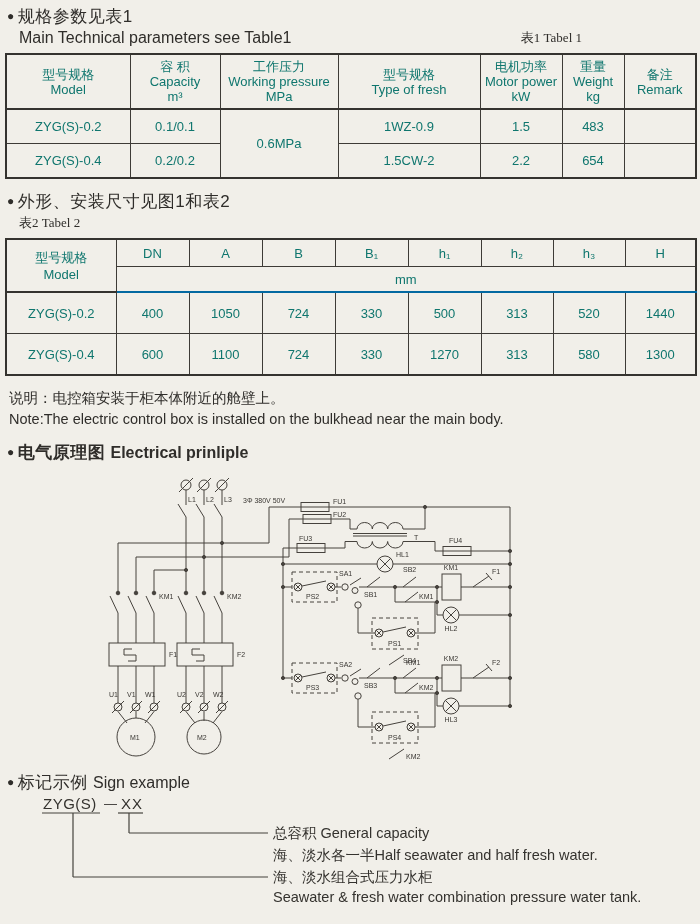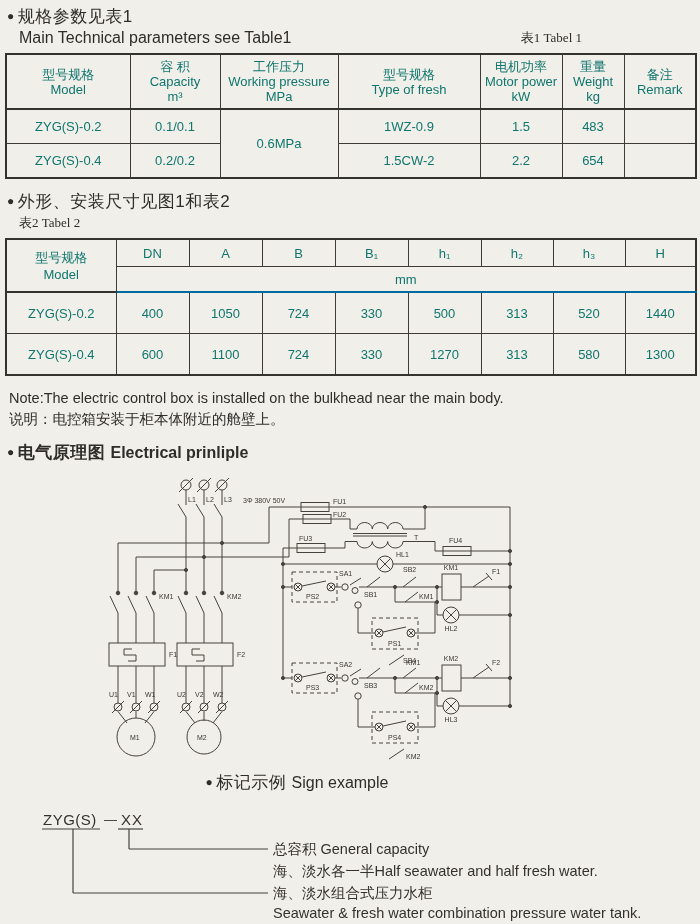--- a/index.html
+++ b/index.html
@@ -25,21 +25,21 @@
   #t2 tr.r-dim th{height:24px;border-bottom:1px solid #3e3b36;}
   #t2 tr.r-mm td{height:22px;border-bottom:2px solid #0369a1;}
   #t2 td.model-cell, #t2 td.val{height:38px;}
   #t2 th.model-h .hl{line-height:17px;}
   .note{margin:12px 2px 0 4px;font-size:14.5px;line-height:21px;}
   .h3row{margin:12px 0 0 2px;font-weight:bold;}
   svg.circuit{display:block;margin:2px 0 0 0;}
   svg.circuit text{font-size:7px;fill:#3a3733;stroke:none;font-family:"Liberation Sans",sans-serif;}
   svg.sign-svg{display:block;}
   svg.sign-svg text{fill:#34322e;stroke:none;font-family:"Liberation Sans",sans-serif;}
-  .h4row{margin:2px 0 16px 2px;text-align:center;}
+  .h4row{margin:2px 0 0 2px;}
 </style>
 </head>
 <body>
 
 <div class="page">
 
   <div class="sec-zh"><span class="bullet">●</span><span>规格参数见表1</span></div>
   <div class="sec-en-row">
     <span class="sec-en">Main Technical parameters see Table1</span>
     <span class="sec-ref">表1 Tabel 1</span>
@@ -164,22 +164,22 @@
       <td class="val">330</td>
       <td class="val">1270</td>
       <td class="val">313</td>
       <td class="val">580</td>
       <td class="val">1300</td>
     </tr>
   </tbody>
     </table>
 
   <div class="note">
+    <div>说明：电控箱安装于柜本体附近的舱壁上。</div>
     <div>Note:The electric control box is installed on the bulkhead near the main body.</div>
-    <div>说明：电控箱安装于柜本体附近的舱壁上。</div>
   </div>
 
   <div class="sec-zh h3row"><span class="bullet">●</span><span>电气原理图</span> <span class="inline-en">Electrical prinliple</span></div>
 
   <svg class="circuit" width="700" height="305" viewBox="0 0 700 305">
     <defs>
       <g id="supt">
           <circle r="5"></circle>
           <line x1="-7" y1="7" x2="7" y2="-7"></line>
         </g>

